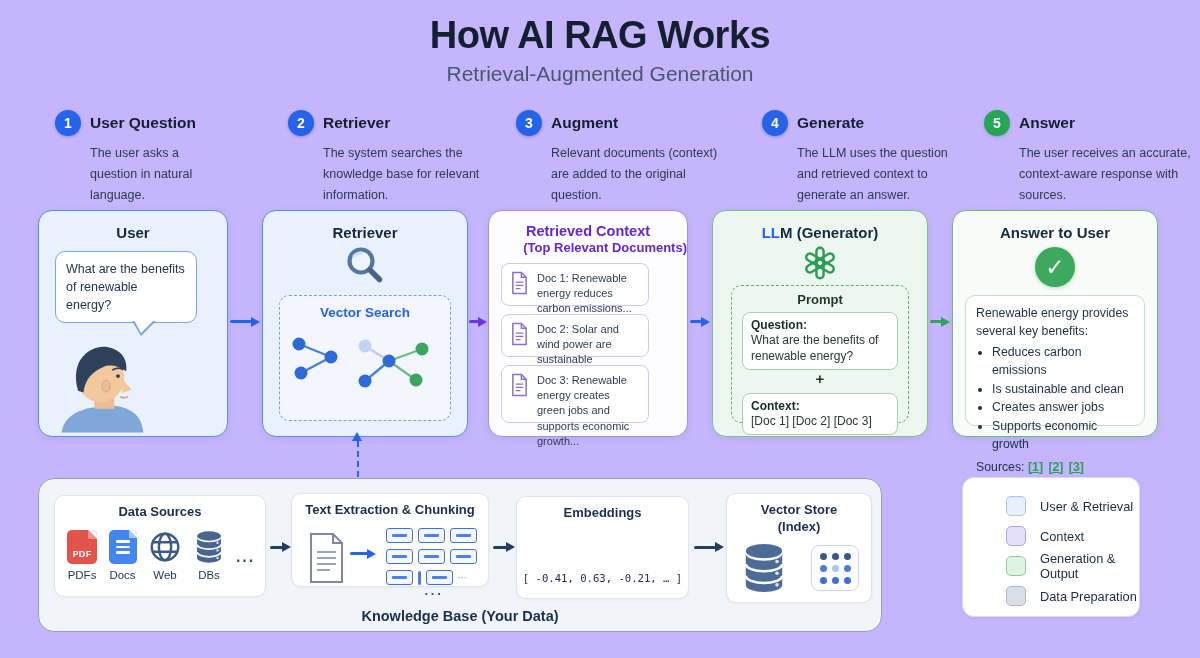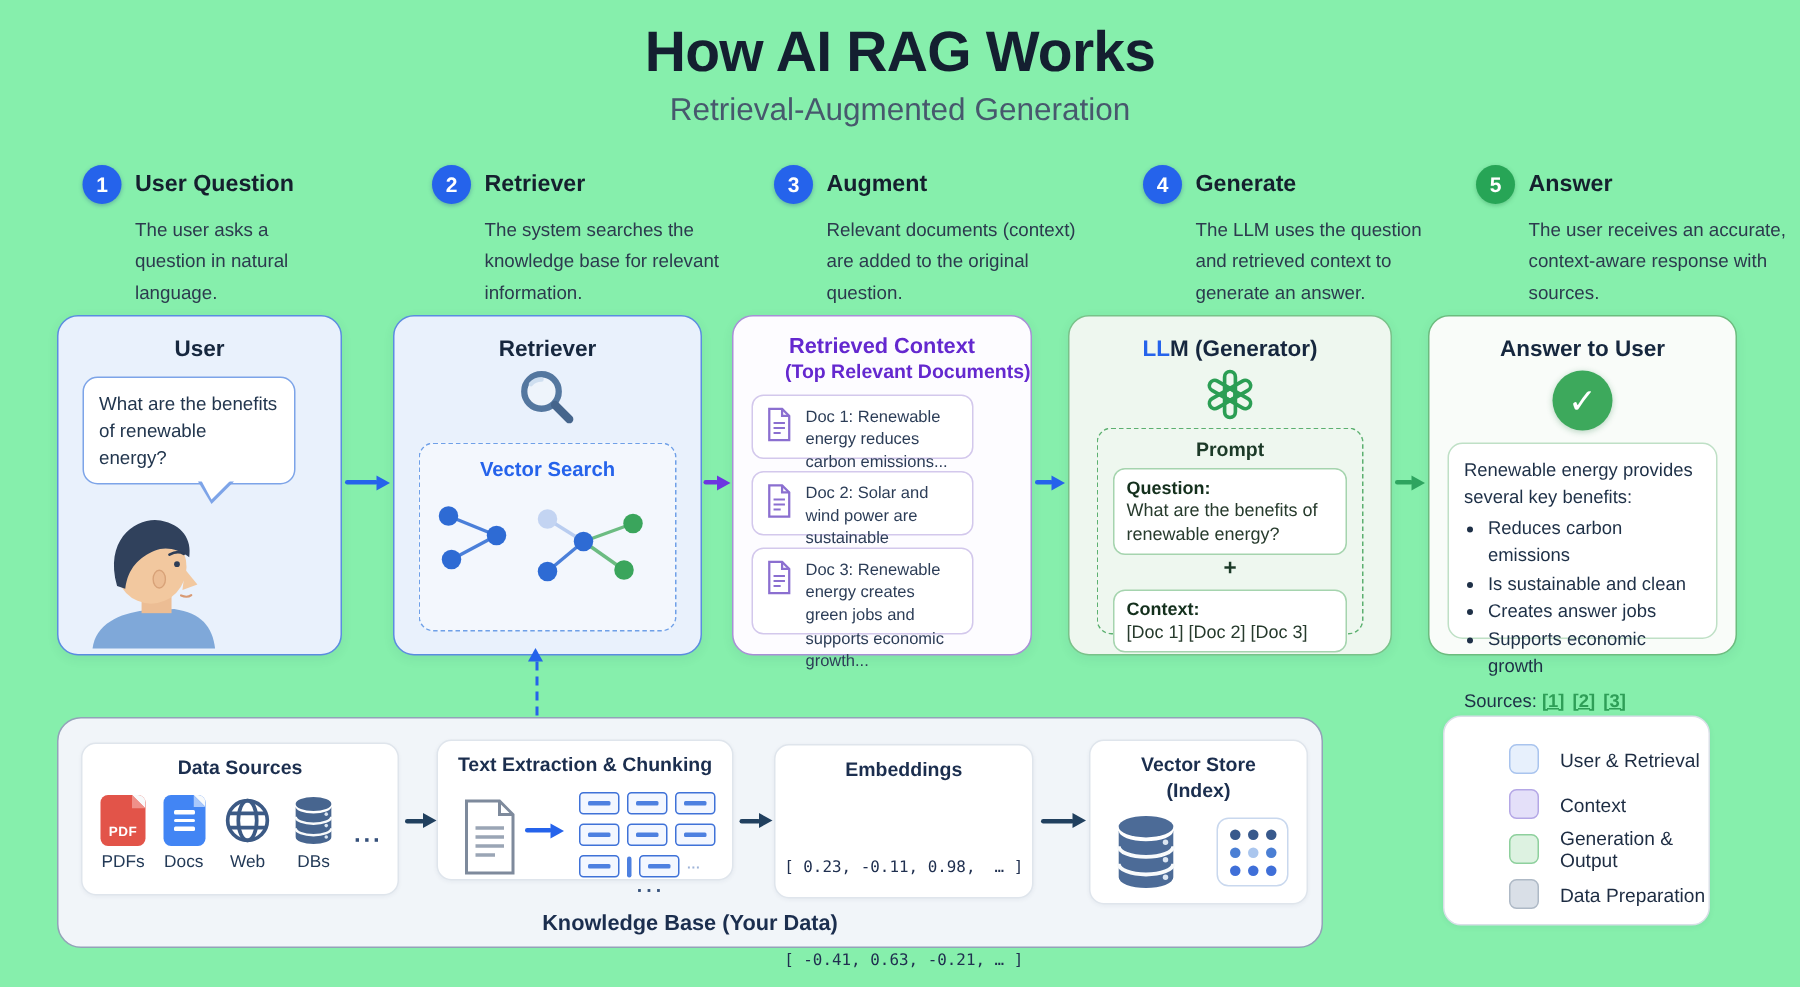--- a/index.html
+++ b/index.html
@@ -1,19 +1,19 @@
 <!DOCTYPE html>
 <html><head>
 <meta charset="utf-8">
 <style>
   html,body{margin:0;padding:0;background:#f8fafb;}
   *{box-sizing:border-box;}
   .canvas{
     position:relative;width:1200px;height:658px;overflow:hidden;
-    background:#86efac;
+    background:#c4b5fd;
     font-family:"Liberation Sans","DejaVu Sans",sans-serif;
     color:#18273a;
   }
   
   .title{position:absolute;top:14px;left:0;width:1200px;text-align:center;
     font-size:38px;font-weight:800;letter-spacing:-.5px;color:#141f30;}
   .subtitle{position:absolute;top:62px;left:0;width:1200px;text-align:center;
     font-size:21px;color:#47586d;}
   
   .step{position:absolute;top:110px;}
@@ -396,21 +396,20 @@
             </div>
           <span class="chunk-more-sm">···</span>
           </div>
       </div>
       <div class="ch-more">···</div>
     </div>
 
     <div class="kcard k-em">
       <div class="kcard-title">Embeddings</div>
       <div class="em-lines">
-        <div>[ 0.23, -0.11, 0.98,  … ]</div>
         <div>[ -0.41, 0.63, -0.21, … ]</div>
         
       </div>
 
     </div>
 
     <div class="kcard k-vs">
       <div class="kcard-title">
         <div>Vector Store</div>
         <div>(Index)</div>

